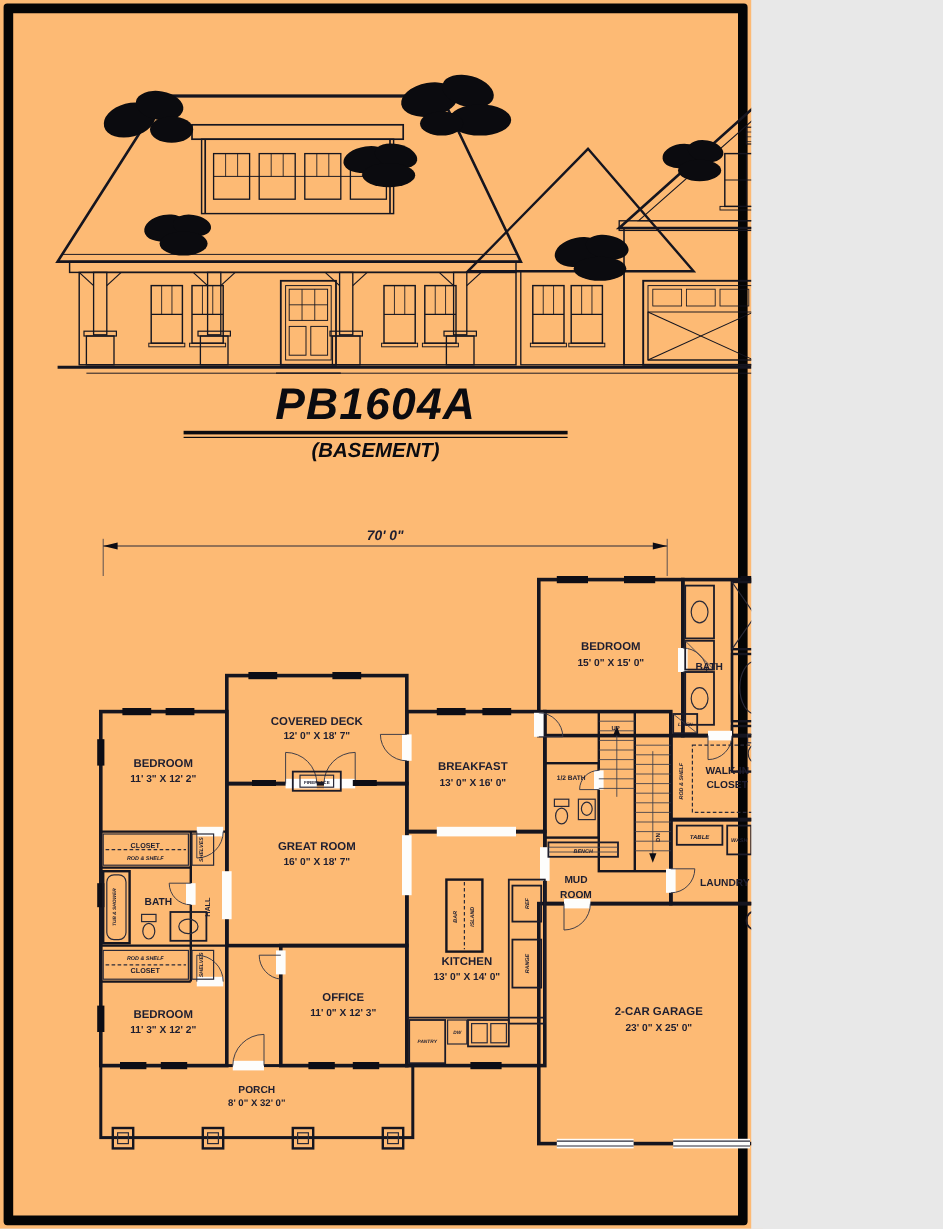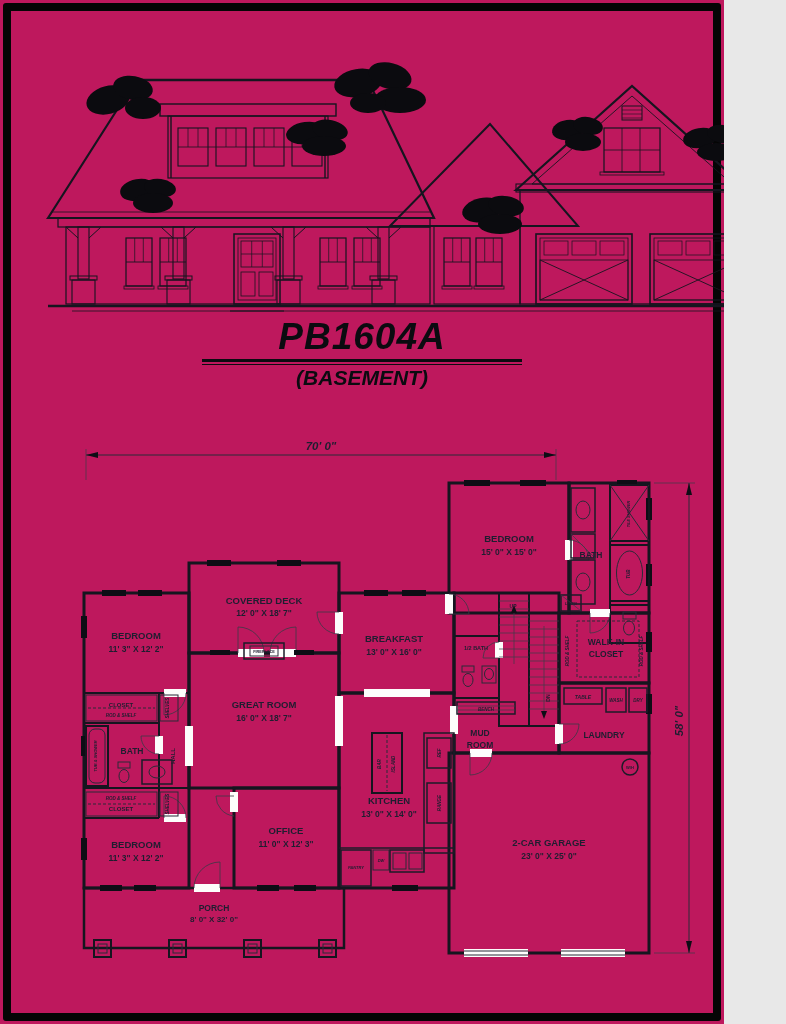--- a/index.html
+++ b/index.html
@@ -1,25 +1,25 @@
 <!DOCTYPE html>
 <html><head>
 <meta charset="utf-8">
 <style>
   html,body{margin:0;padding:0;background:#e8e8e8;}
-  .sheet{position:relative;width:724px;height:1024px;background:#be185d;overflow:hidden;
+  .sheet{position:relative;width:626px;height:1024px;background:#fdba74;overflow:hidden;
          font-family:"Liberation Sans",sans-serif;}
   .frame{position:absolute;inset:3px;border:8px solid #050505;border-radius:3px;pointer-events:none;}
   .elev{position:absolute;left:38px;top:28px;}
   .titleblock{position:absolute;left:0;top:316px;width:100%;text-align:center;color:#0b0b10;}
   .plan-num{display:inline-block;font-size:37px;font-weight:bold;font-style:italic;letter-spacing:1px;}
   .rule1{width:320px;height:0;border-top:3px solid #0b0b10;margin:1px auto 0;}
   .rule2{width:320px;height:0;border-top:1.5px solid #0b0b10;margin:2px auto 0;}
   .sqft{font-size:26px;font-weight:bold;font-style:italic;margin-top:3px;}
-  .bsmt{font-size:21px;font-weight:bold;font-style:italic;margin-top:1px;}
+  .bsmt{font-size:17px;font-weight:bold;font-style:italic;margin-top:1px;}
   .plan{position:absolute;left:72px;top:436px;}
   
   .w3{stroke:#15151f;stroke-width:3;fill:none}
   .w25{stroke:#15151f;stroke-width:2.5;fill:none}
   .w2{stroke:#15151f;stroke-width:2;fill:none}
   .w15{stroke:#1b1b28;stroke-width:1.5;fill:none}
   .w1{stroke:#2a2a38;stroke-width:1;fill:none}
   .thin{stroke:#3c3c49;stroke-width:0.7;fill:none}
   .dash{stroke:#2a2a38;stroke-width:1;fill:none;stroke-dasharray:3 2}
   .door{stroke:#3a3a46;stroke-width:0.8;fill:none}

